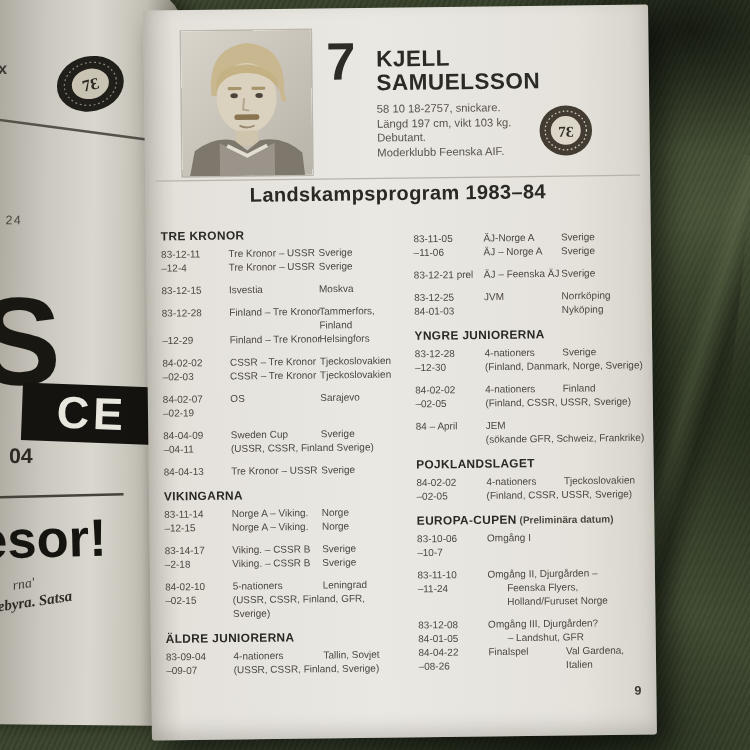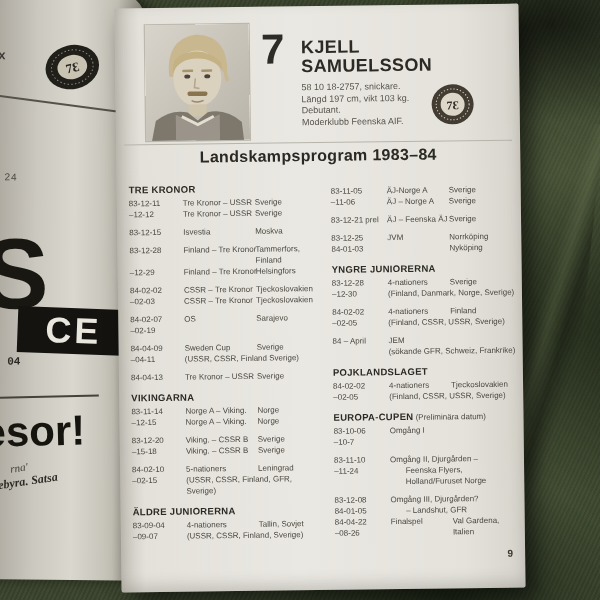--- a/index.html
+++ b/index.html
@@ -25,21 +25,21 @@
     border-radius:0 30px 18px 0/0 26px 60px 0;transform:rotate(.6deg);
     box-shadow:6px 0 12px rgba(10,10,6,.5);}
   .lp-x{position:absolute;left:6px;top:56px;font-size:13px;font-weight:bold;color:#3c3a34;}
   .lp-24{position:absolute;left:2px;top:180px;font-size:10px;color:#4a473f;letter-spacing:1px;}
   .lp-emblem{position:absolute;left:52px;top:52px;width:56px;height:46px;transform:rotate(-14deg);}
   .lp-diag{position:absolute;left:-4px;top:112px;width:160px;height:2px;background:#55524a;transform:rotate(7deg);}
   .lp-S{position:absolute;left:-8px;top:232px;font-size:100px;font-weight:800;color:#181712;line-height:1;}
   .lp-ce{position:absolute;left:28px;top:316px;width:112px;height:46px;background:#14130f;
     color:#e9e6de;font-size:36px;font-weight:800;text-align:center;line-height:46px;
     letter-spacing:3px;transform:rotate(1.5deg);}
-  .lp-04{position:absolute;left:18px;top:364px;font-size:11px;font-weight:bold;color:#2b2923;font-family:Liberation Mono, monospace;}
+  .lp-04{position:absolute;left:18px;top:364px;font-size:17px;font-weight:bold;color:#2b2923;}
   .lp-line2{position:absolute;left:0;top:404px;width:110px;height:2px;background:#45423a;transform:rotate(-2deg);}
   .lp-esor{position:absolute;left:-6px;top:416px;font-size:42px;font-weight:800;color:#15140f;transform:rotate(-2deg);}
   .lp-small1{position:absolute;left:22px;top:470px;font-family:"Liberation Serif",serif;font-style:italic;
     font-size:11px;color:#3c3a33;transform:rotate(-9deg);}
   .lp-small2{position:absolute;left:0px;top:483px;font-family:"Liberation Serif",serif;font-style:italic;
     font-size:12px;font-weight:bold;color:#2d2b25;transform:rotate(-9deg);}
 
   
   .main-page{position:absolute;left:118px;top:6px;width:404px;height:584px;
     background:linear-gradient(90deg,#c6c3ba 0%,#e3e1da 6%,#eae8e2 45%,#e4e2db 85%,#d6d3cb 100%);
@@ -57,21 +57,21 @@
   .pageno{position:absolute;right:12px;top:544px;font-size:10px;font-weight:bold;color:#3a382f;}
 
   
   .cols{position:absolute;left:12px;top:176px;right:2px;}
   .schcol{position:absolute;top:0;color:#4a4840;}
   .schcol.left{left:0;width:202px;}
   .schcol.right{left:202px;width:200px;padding-top:4px;}
   .sec-h{font-size:9.5px;font-weight:800;color:#2b2923;letter-spacing:.3px;
     margin-top:9px;margin-bottom:3px;white-space:nowrap;}
   .sec-h:first-child{margin-top:0;}
-  .sec-note{font-weight:normal;font-size:8px;color:#4a4840;letter-spacing:0;margin-top:16px;}
+  .sec-note{font-weight:bold;font-size:8px;color:#4a4840;letter-spacing:0;margin-top:16px;}
   .srow{display:grid;line-height:11px;font-size:8px;white-space:nowrap;}
   .schcol.left .srow{grid-template-columns:54px 72px auto;}
   .schcol.right .srow{grid-template-columns:56px 62px auto;}
   .srow.gap{margin-top:7px;}
   .srow span{white-space:nowrap;overflow:visible;}
 </style>
 </head>
 <body>
 
 <div class="fabric"></div>
@@ -152,21 +152,21 @@
 
   <div class="cols">
     <div class="schcol left" id="col0">
         <div class="sec-h"><span>TRE KRONOR</span></div>
         <div class="srow">
           <span class="c-d">83-12-11</span>
           <span class="c-e">Tre Kronor – USSR</span>
           <span class="c-p">Sverige</span>
         </div>
         <div class="srow">
-          <span class="c-d">–12-12</span>
+          <span class="c-d">–12-4</span>
           <span class="c-e">Tre Kronor – USSR</span>
           <span class="c-p">Sverige</span>
         </div>
         <div class="srow gap">
           <span class="c-d">83-12-15</span>
           <span class="c-e">Isvestia</span>
           <span class="c-p">Moskva</span>
         </div>
         <div class="srow gap">
           <span class="c-d">83-12-28</span>
@@ -223,26 +223,26 @@
           <span class="c-d">83-11-14</span>
           <span class="c-e">Norge A – Viking.</span>
           <span class="c-p">Norge</span>
         </div>
         <div class="srow">
           <span class="c-d">–12-15</span>
           <span class="c-e">Norge A – Viking.</span>
           <span class="c-p">Norge</span>
         </div>
         <div class="srow gap">
-          <span class="c-d">83-12-20</span>
+          <span class="c-d">83-14-17</span>
           <span class="c-e">Viking. – CSSR B</span>
           <span class="c-p">Sverige</span>
         </div>
         <div class="srow">
-          <span class="c-d">–15-18</span>
+          <span class="c-d">–2-18</span>
           <span class="c-e">Viking. – CSSR B</span>
           <span class="c-p">Sverige</span>
         </div>
         <div class="srow gap">
           <span class="c-d">84-02-10</span>
           <span class="c-e">5-nationers</span>
           <span class="c-p">Leningrad</span>
         </div>
         <div class="srow">
           <span class="c-d">–02-15</span>

